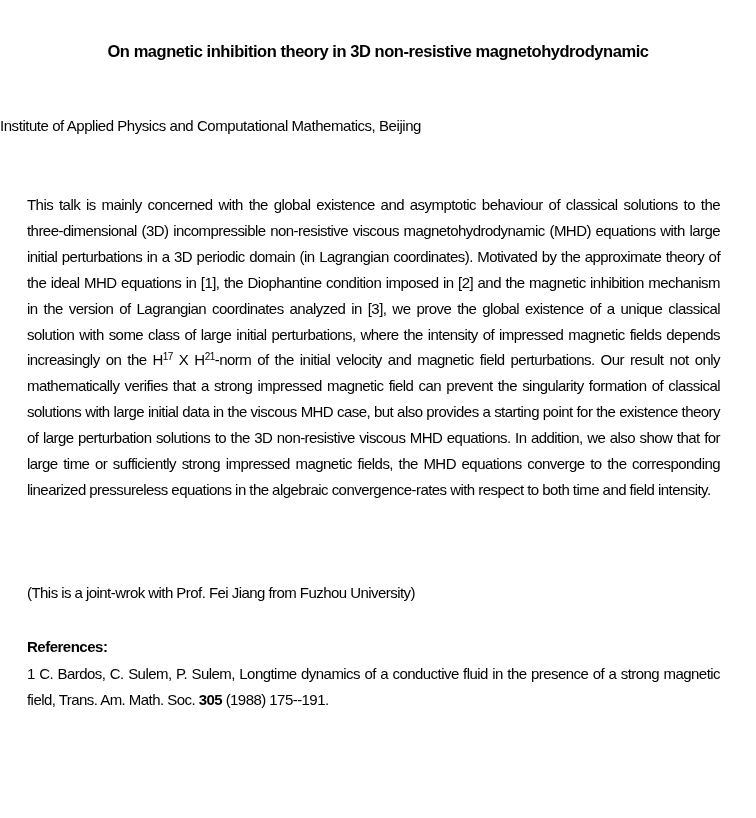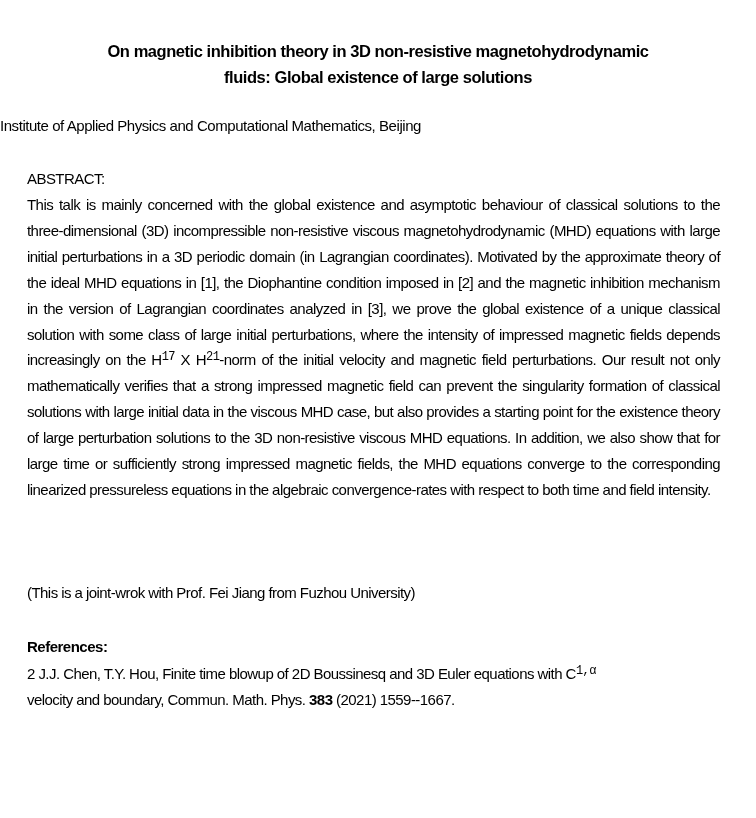--- a/index.html
+++ b/index.html
@@ -83,46 +83,43 @@
       line-height: 25.6px;
     }
     .ref {
       text-align: justify;
       text-align-last: left;
     }
     .ref .vol {
       font-weight: bold;
     }
     sup {
-      font-size: 12px;
+      font-size: 10px;
       line-height: 0;
       vertical-align: super;
       position: relative;
       top: 1px;
-      font-family: Liberation Mono, monospace;
     }
   </style>
 </head>
 <body>
 
 <div class="page">
 
   <div class="title">
     <div>On magnetic inhibition theory in 3D non-resistive magnetohydrodynamic</div>
-    <div>fluids: Global existence of large solutions</div>
   </div>
 
 
   <div class="affiliation">Institute of Applied Physics and Computational Mathematics, Beijing</div>
 
-  <div class="body-block abstract-heading">ABSTRACT:</div>
 
   <div class="body-block abstract-text"><span>This talk is mainly concerned with the global existence and asymptotic behaviour of classical solutions to the three-dimensional (3D) incompressible non-resistive viscous magnetohydrodynamic (MHD) equations with large initial perturbations in a 3D periodic domain (in Lagrangian coordinates). Motivated by the approximate theory of the ideal MHD equations in [1], the Diophantine condition imposed in [2] and the magnetic inhibition mechanism in the version of Lagrangian coordinates analyzed in [3], we prove the global existence of a unique classical solution with some class of large initial perturbations, where the intensity of impressed magnetic fields depends increasingly on the </span><span>H</span><sup>17</sup><span> X </span><span>H</span><sup>21</sup><span>-norm of the initial velocity and magnetic field perturbations. Our result not only mathematically verifies that a strong impressed magnetic field can prevent the singularity formation of classical solutions with large initial data in the viscous MHD case, but also provides a starting point for the existence theory of large perturbation solutions to the 3D non-resistive viscous MHD equations. In addition, we also show that for large time or sufficiently strong impressed magnetic fields, the MHD equations converge to the corresponding linearized pressureless equations in the algebraic convergence-rates with respect to both time and field intensity.</span></div>
 
   <div class="body-block note">(This is a joint-wrok with Prof. Fei Jiang from Fuzhou University)</div>
 
   <div class="body-block references-heading">References:</div>
 
   <div class="body-block references-list">
-    <div class="ref"><span>2</span><span> J.J. Chen, T.Y. Hou, Finite time blowup of 2D Boussinesq and 3D Euler equations with C</span><sup>1,α</sup><br><span> velocity and boundary, Commun. Math. Phys. </span><span class="vol">383</span><span> (2021) 1559--1667.</span></div>
+    <div class="ref"><span>1</span><span> C. Bardos, C. Sulem, P. Sulem, Longtime dynamics of a conductive fluid in the presence of a strong magnetic field, Trans. Am. Math. Soc. </span><span class="vol">305</span><span> (1988) 175--191.</span></div>
   </div>
 
 </div>
 
 </body></html>

